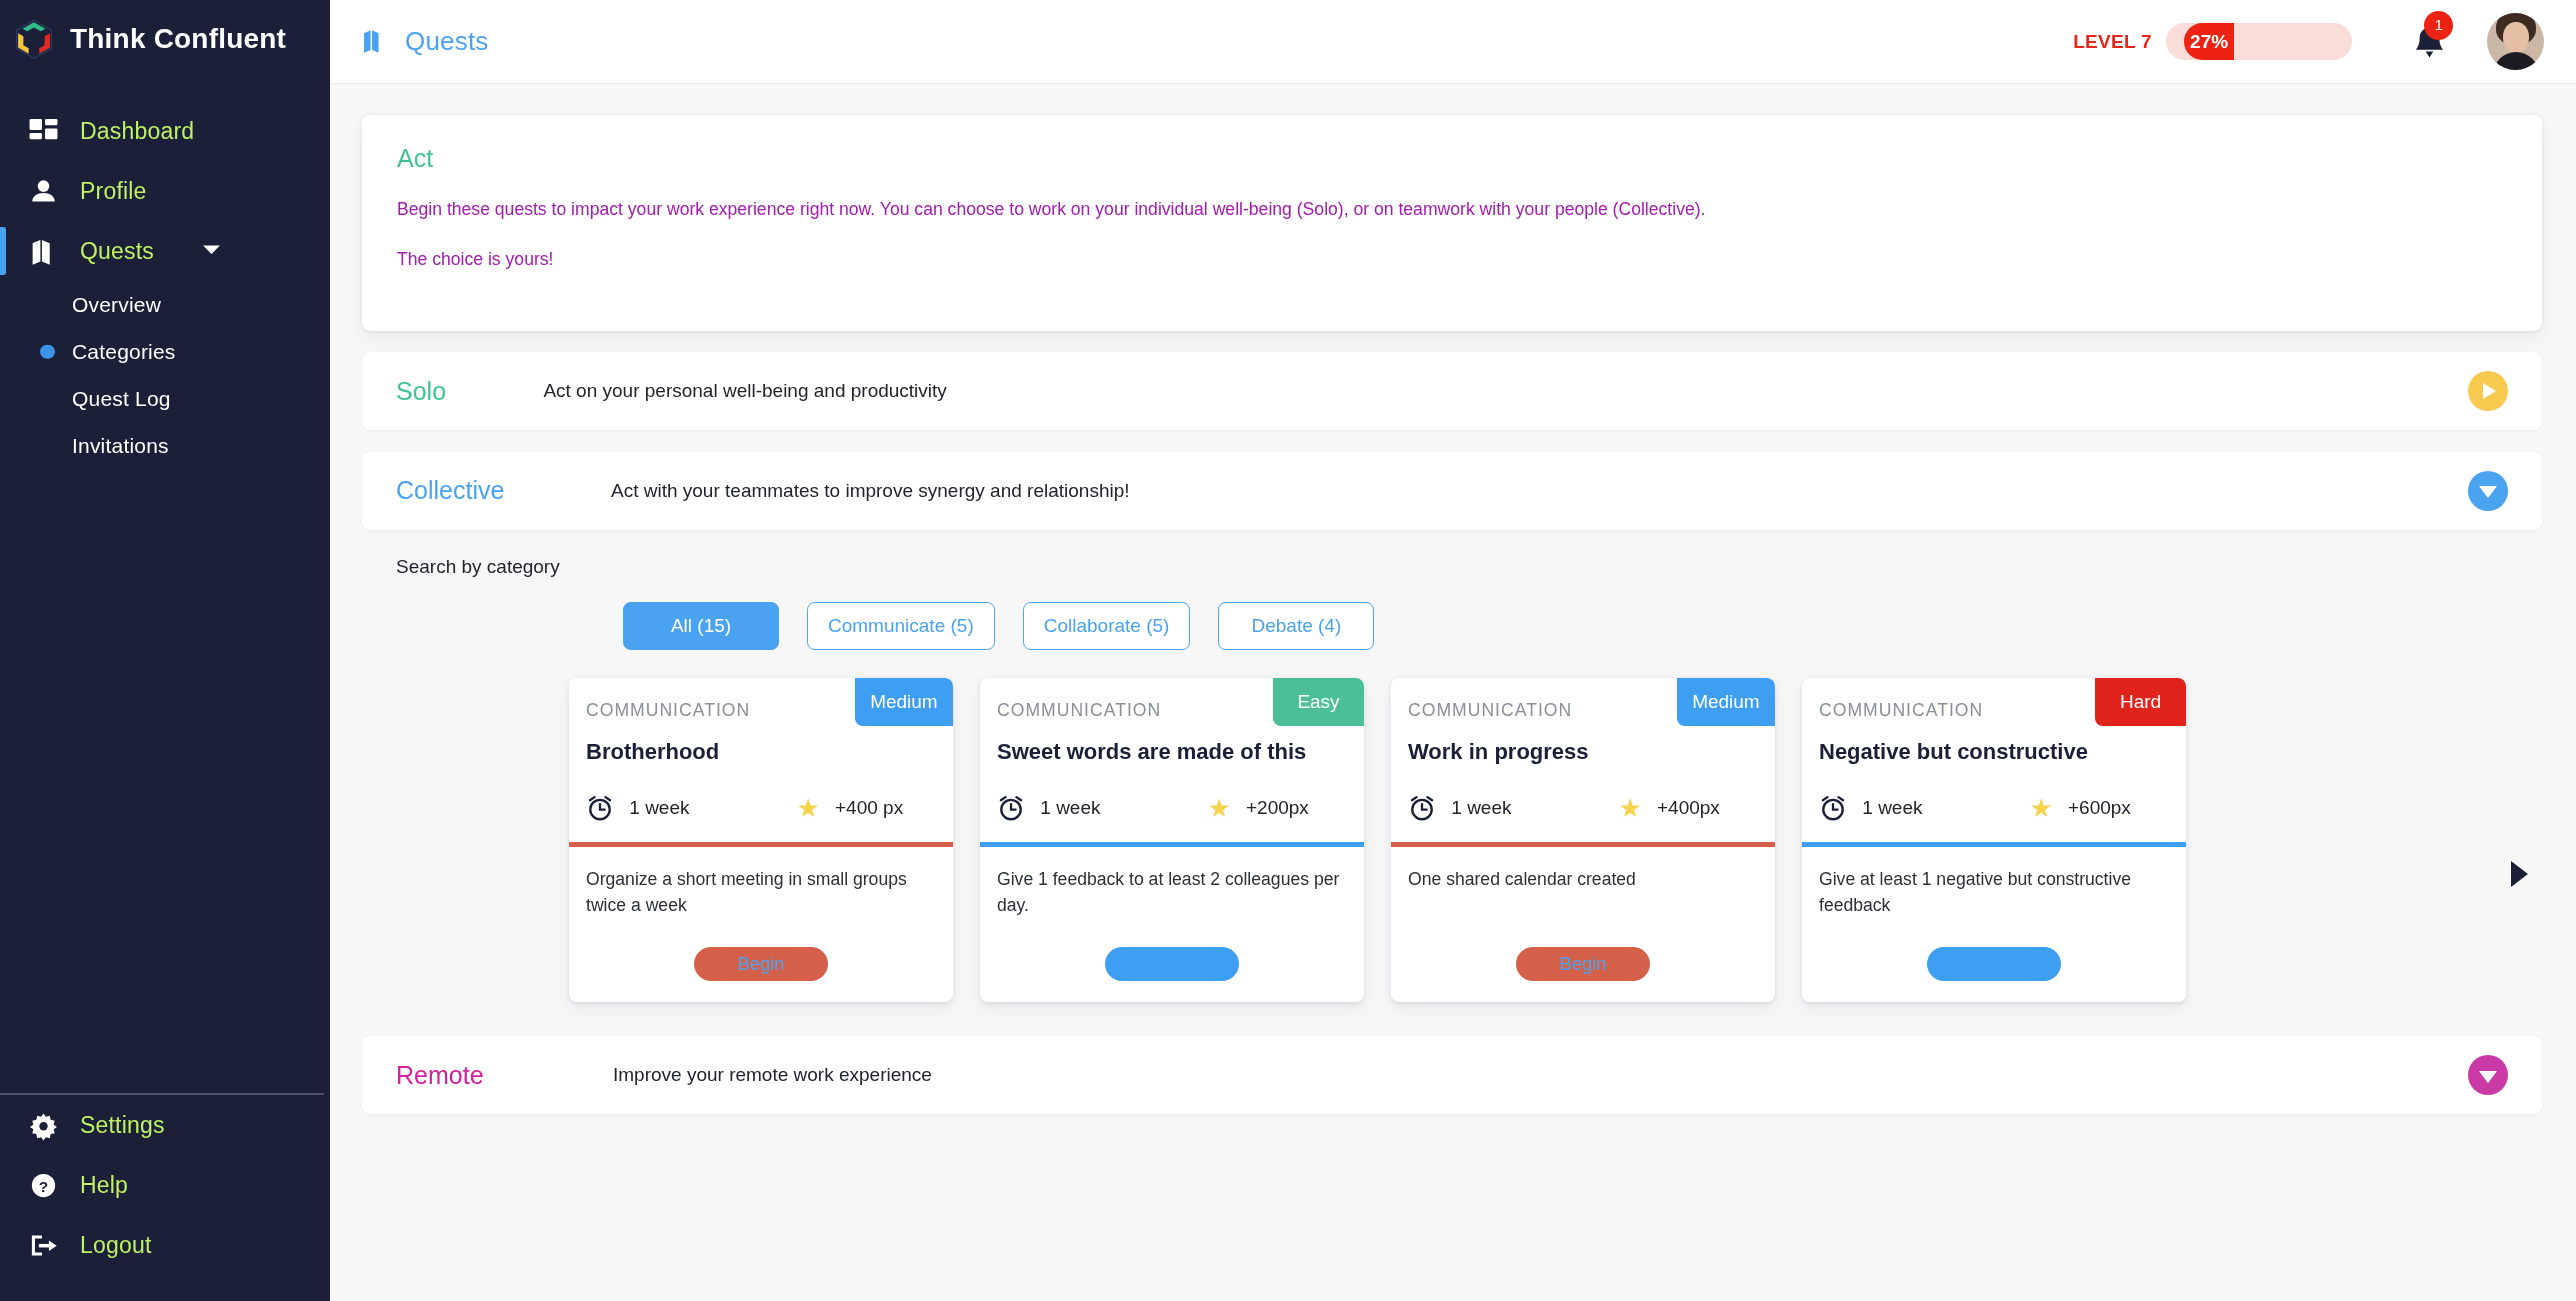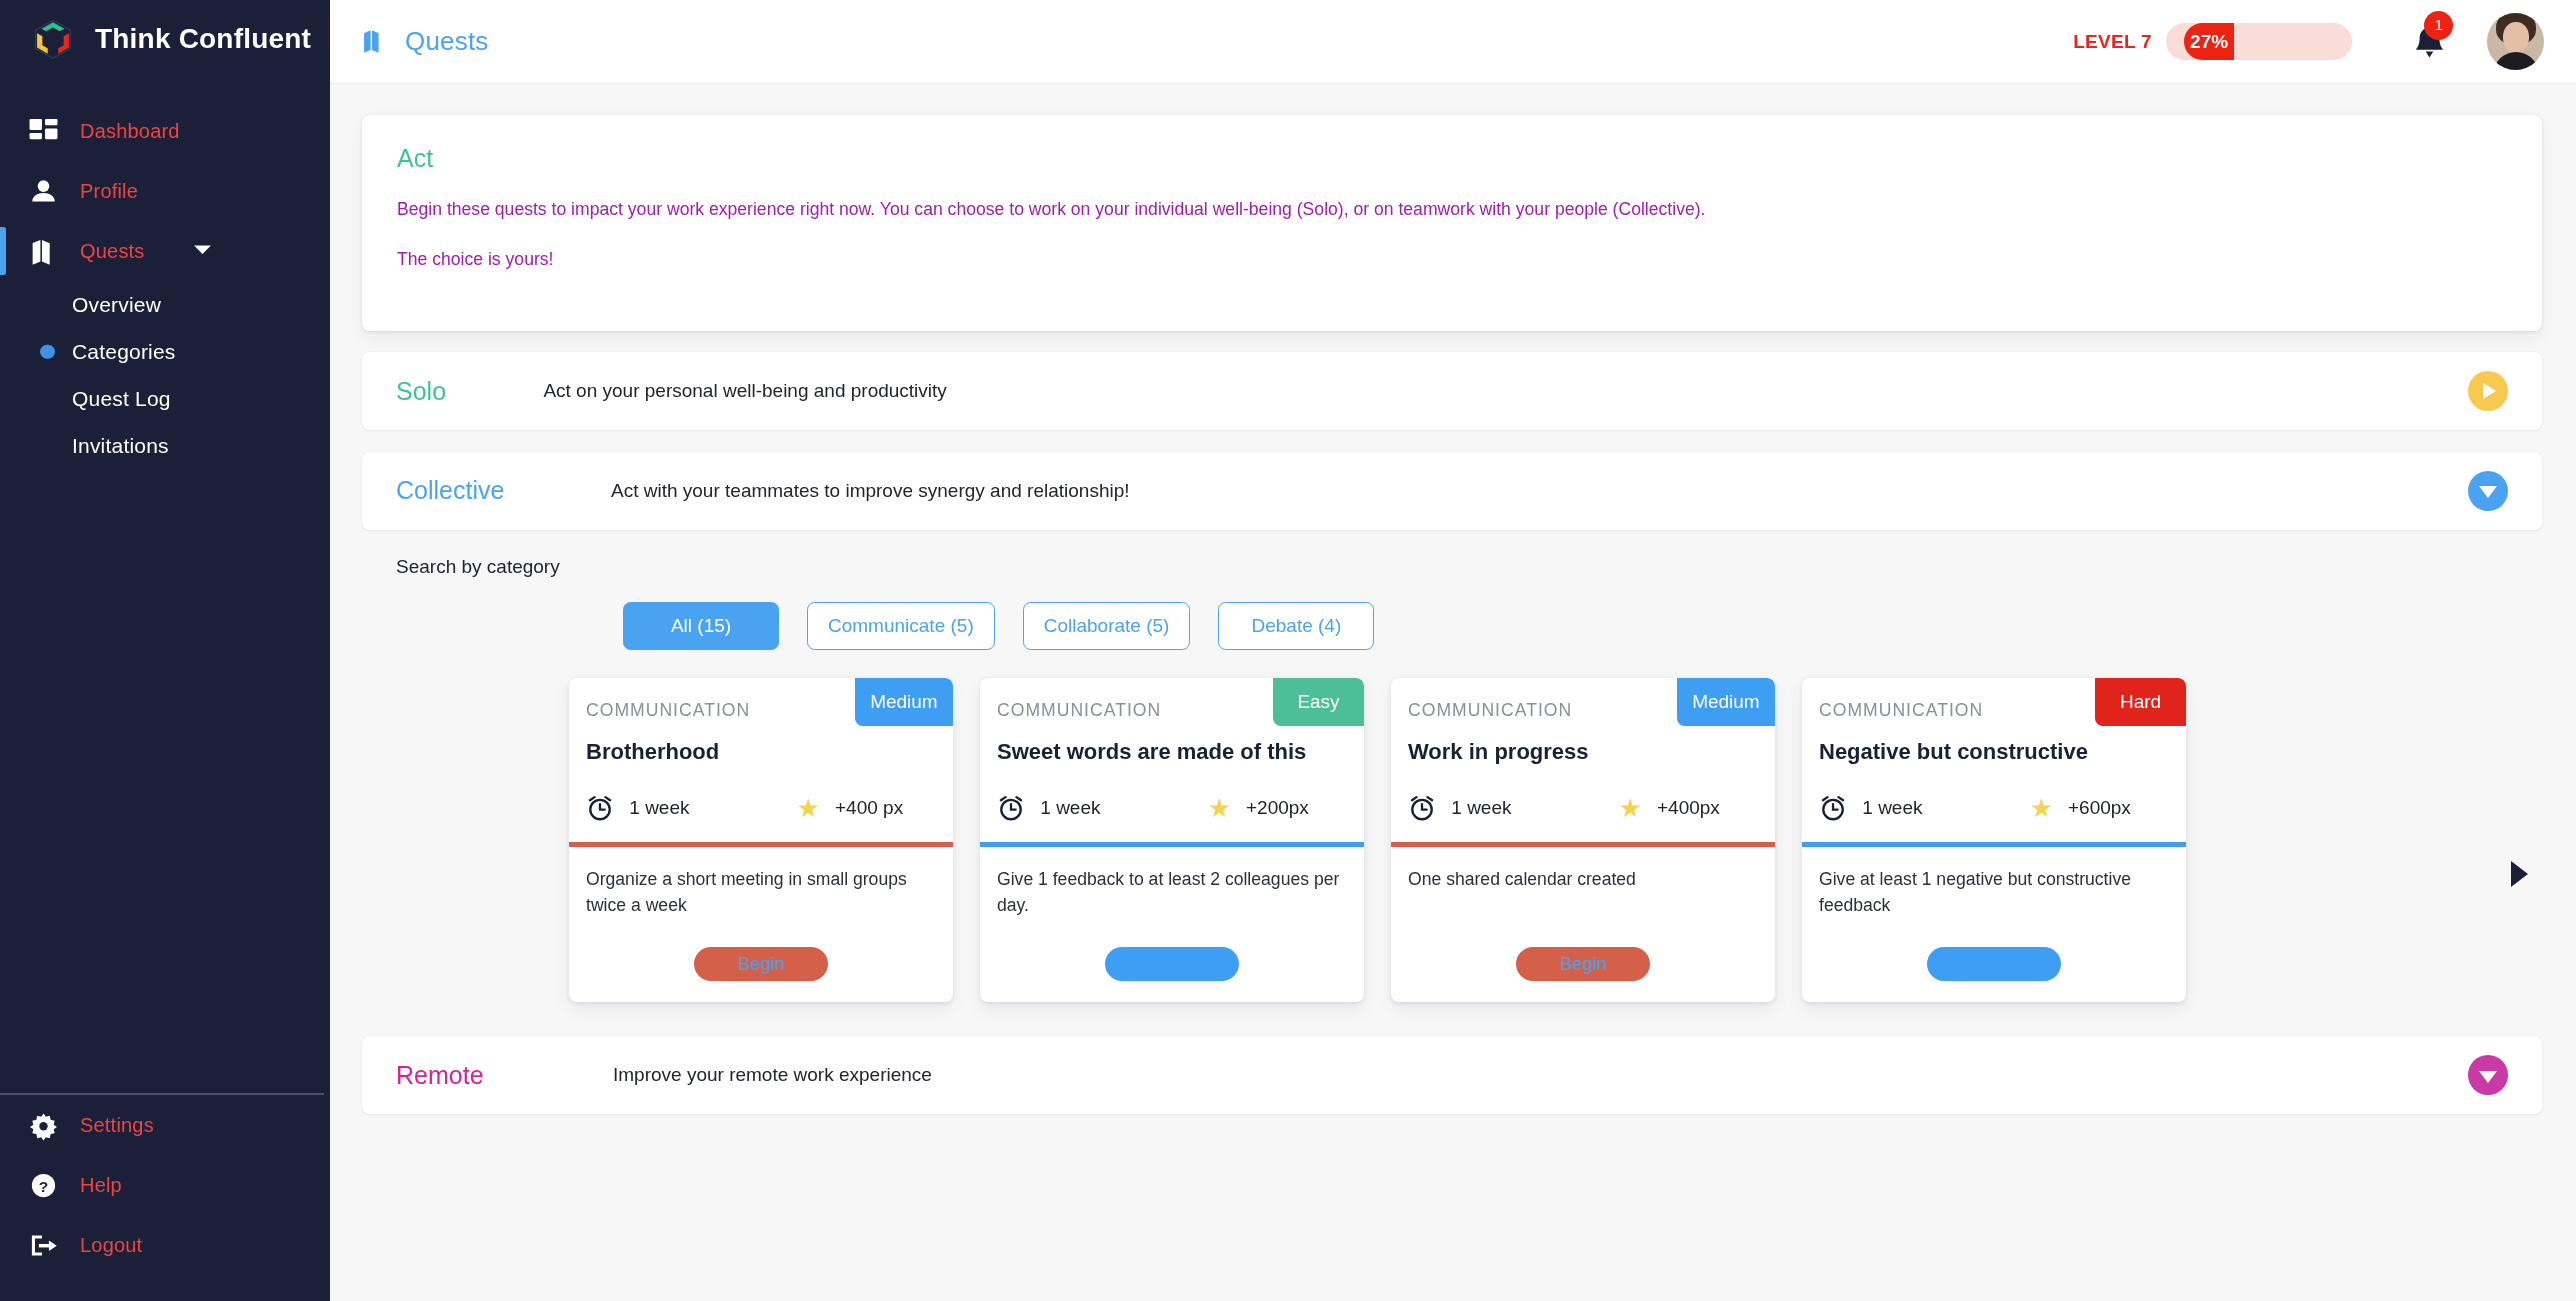--- a/index.html
+++ b/index.html
@@ -13,42 +13,42 @@
 
   
   .sidebar {
     position: relative;
     width: 330px; height: 1301px;
     background: #1b2038;
     flex: 0 0 330px;
     display: flex; flex-direction: column;
   }
   .brand {
-    display: flex; align-items: center; gap: 20px;
-    padding: 17px 0 0 31px; height: 60px;
+    display: flex; align-items: center; gap: 14px;
+    padding: 17px 0 0 12px; height: 60px;
   }
   .brand-logo { width: 44px; height: 43px; flex: 0 0 44px; }
   .brand-title {
     color: #ffffff; font-size: 28px; font-weight: 600; letter-spacing: 0.2px;
     white-space: nowrap;
   }
 
   .nav-top { margin-top: 41px; }
   .nav-item {
     position: relative;
     display: flex; align-items: center;
     height: 60px; padding-left: 26px; gap: 20px;
     cursor: pointer;
   }
   .nav-item .nav-ico {
     width: 34px; height: 34px; flex: 0 0 34px;
     display: flex; align-items: center; justify-content: center;
   }
   .nav-item .nav-label {
-    color: #ef4444; font-size: 20px; font-weight: 400; letter-spacing: 0.2px;
+    color: #bef264; font-size: 23px; font-weight: 400; letter-spacing: 0.2px;
     white-space: nowrap;
   }
   .nav-item.active::before {
     content: ""; position: absolute; left: 0; top: 6.1px;
     width: 6.1px; height: 48px; background: #4aa3f0; border-radius: 0 2.3px 2.3px 0;
   }
   .nav-caret { margin-left: 29px; }
 
   .subnav { padding-left: 0; }
   .subnav-item {

